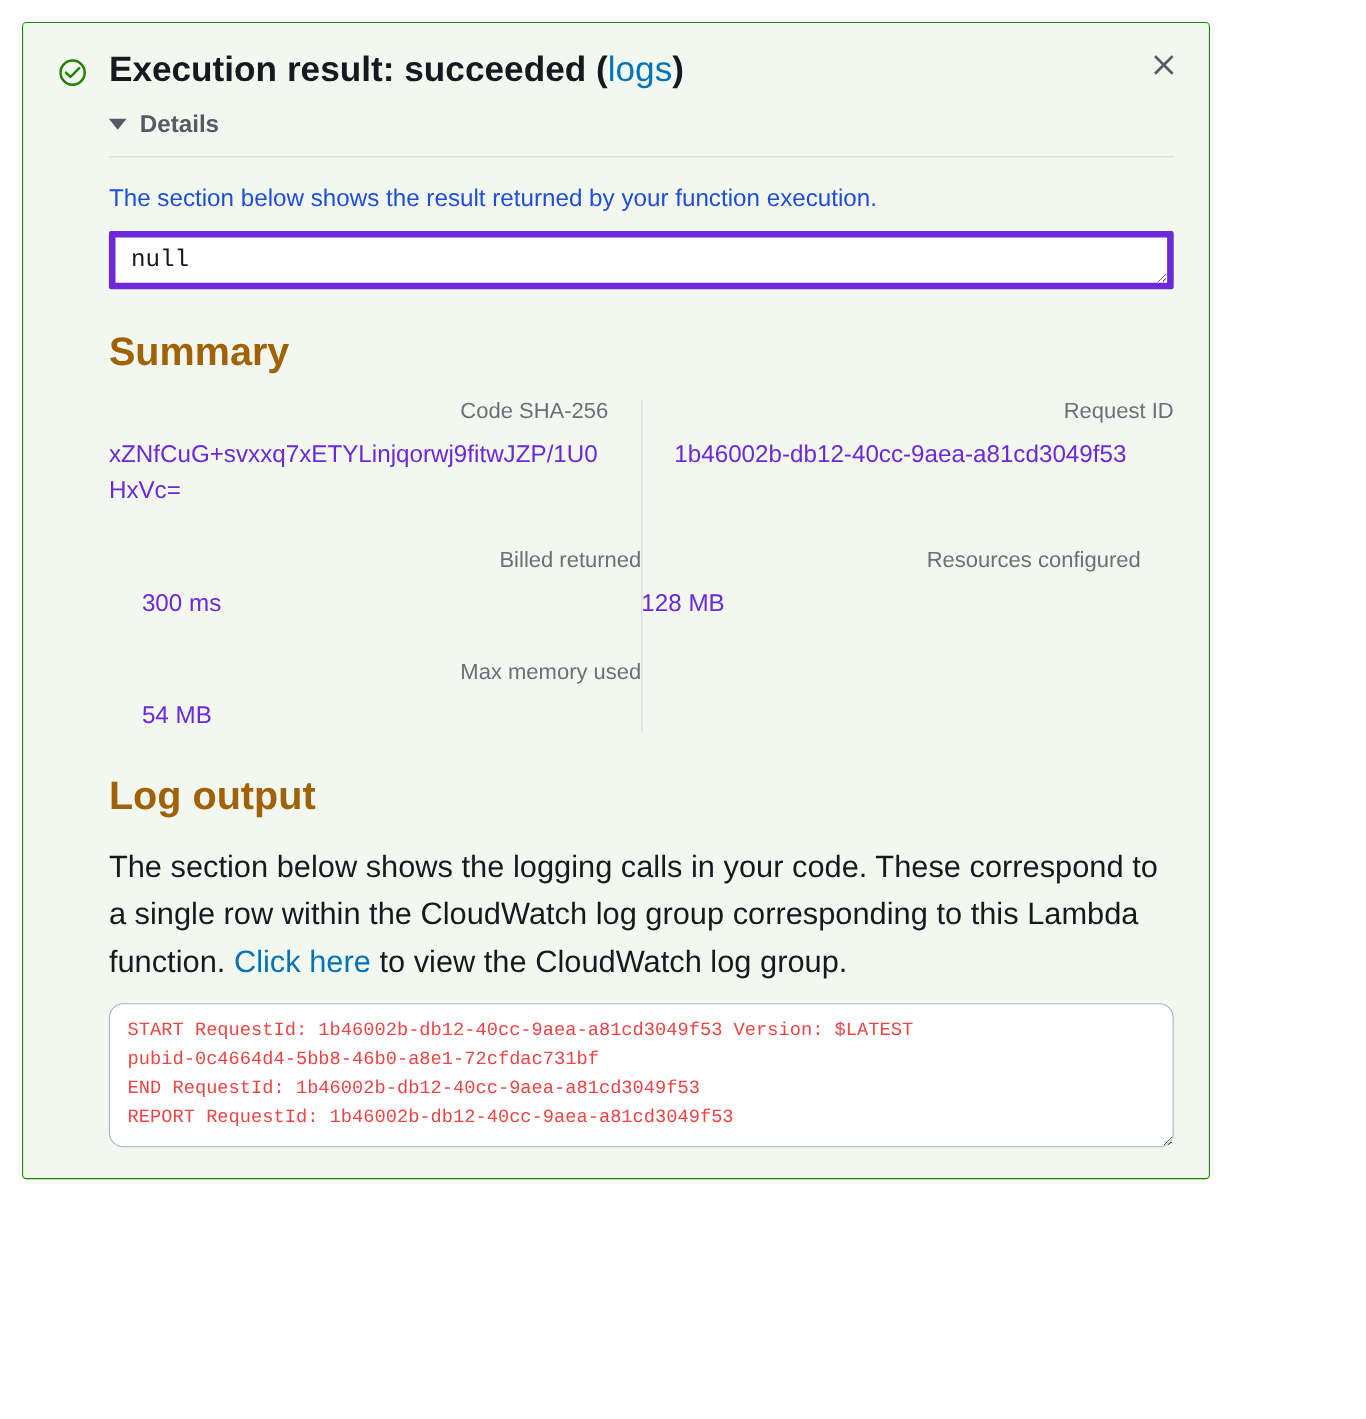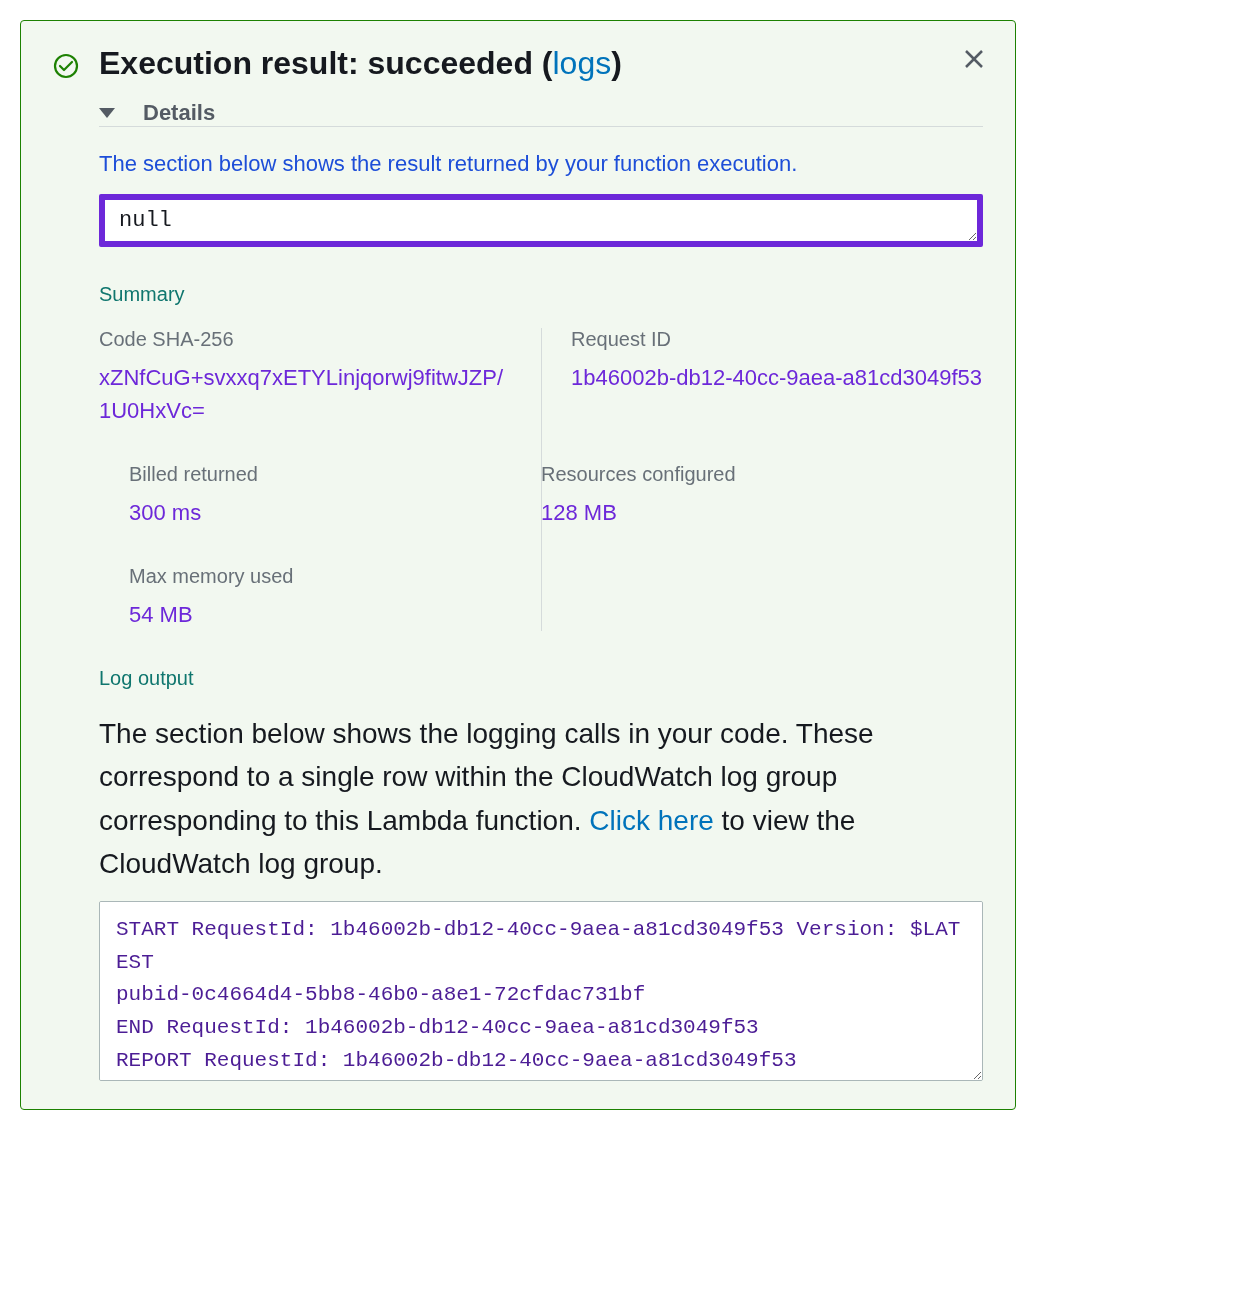--- a/index.html
+++ b/index.html
@@ -11,21 +11,21 @@
       font-family: "Amazon Ember", "Helvetica Neue", Helvetica, Arial, sans-serif;
       background: #fff;
       padding: 20px;
     }
     .panel {
       border: 1px solid #1d8102;
       border-radius: 4px;
       background: #f2f8f0;
       padding: 24px 32px 28px 32px;
       position: relative;
-      width: 996px;
+      width: 1080px;
     }
     .header-row {
       display: flex;
       align-items: flex-start;
       gap: 20px;
     }
     .success-icon {
       flex-shrink: 0;
       width: 26px;
       height: 26px;
@@ -53,22 +53,23 @@
       line-height: 1;
       padding: 4px;
     }
     .content {
       margin-left: 46px;
       margin-top: 18px;
     }
     .details-toggle {
       display: flex;
       align-items: center;
-      gap: 28px;
+      gap: 12px;
       cursor: pointer;
+      padding-bottom: 16px;
       border-bottom: 1px solid #d5dbdb;
       margin-bottom: 22px;
       text-align: right;
     }
     .caret {
       width: 0;
       height: 0;
       border-left: 8px solid transparent;
       border-right: 8px solid transparent;
       border-top: 10px solid #545b64;
@@ -91,23 +92,23 @@
       padding: 8px 14px;
       font-family: "Courier New", Consolas, monospace;
       font-size: 22px;
       color: #16191f;
       position: relative;
       min-height: 44px;
       resize: both;
       overflow: auto;
     }
     .section-title {
-      font-size: 20px;
-      font-weight: 400;
-      color: #0f766e;
+      font-size: 36px;
+      font-weight: 700;
+      color: #a16207;
       margin-top: 36px;
       margin-bottom: 22px;
     }
     .summary-grid {
       display: grid;
       grid-template-columns: 1fr 1fr;
       column-gap: 0;
       row-gap: 36px;
       position: relative;
     }
@@ -123,45 +124,46 @@
       padding-right: 30px;
     }
     .summary-item.right {
       padding-left: 30px;
       padding-right: 0;
     }
     .summary-label {
       font-size: 20px;
       color: #687078;
       margin-bottom: 10px;
+      text-align: right;
     }
     .summary-value {
       font-size: 22px;
       color: #6d28d9;
       line-height: 1.5;
       word-break: break-all;
     }
     .log-description {
       font-size: 28px;
       color: #16191f;
       line-height: 1.55;
       margin-bottom: 16px;
     }
     .log-description a {
       color: #0073bb;
       text-decoration: none;
     }
     .log-box {
       background: #fff;
       border: 1px solid #aab7b8;
-      border-radius: 2px;
+      border-radius: 13px;
       padding: 12px 16px;
       font-family: "Courier New", Consolas, monospace;
-      font-size: 21px;
-      color: #4c1d95;
+      font-size: 17px;
+      color: #ef4444;
       line-height: 1.55;
       white-space: pre-wrap;
       word-break: break-all;
       resize: both;
       overflow: auto;
       max-height: 180px;
     }
   </style>
 </head>
 <body>

